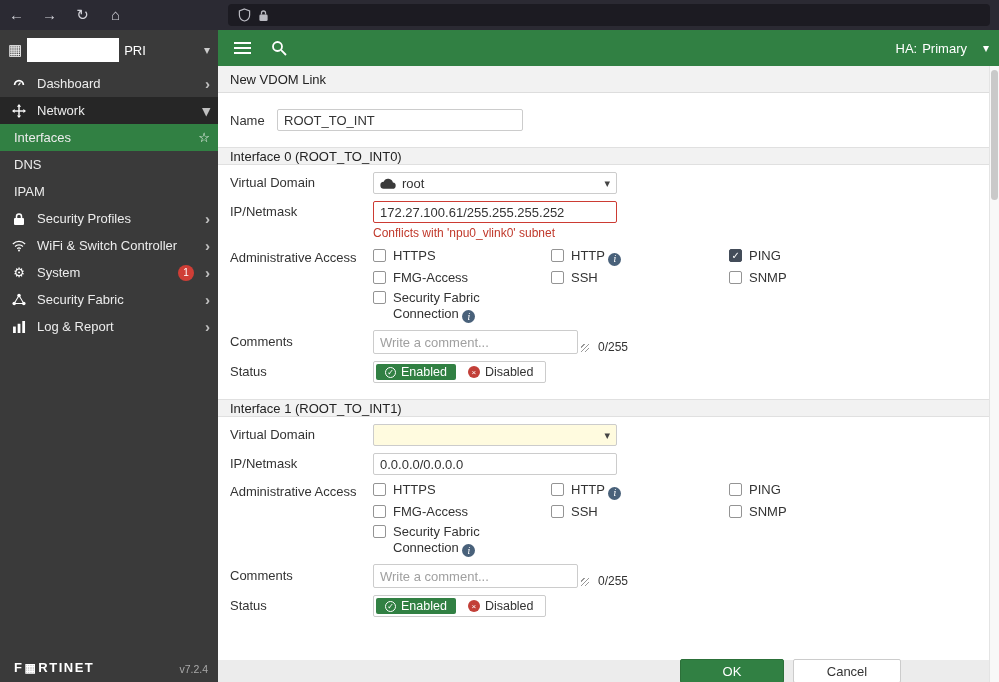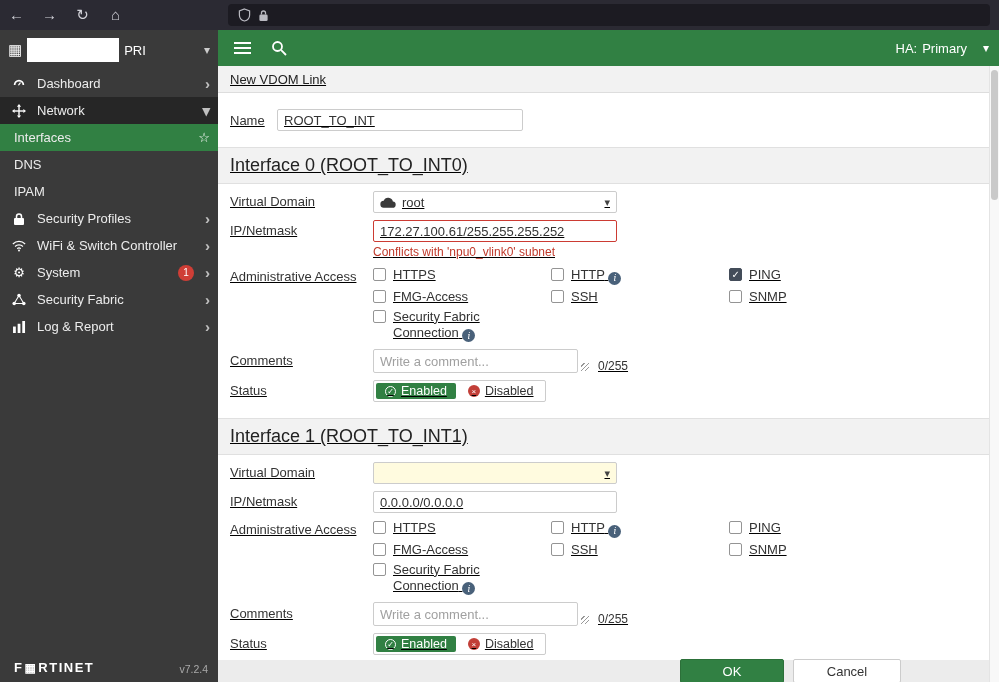--- a/index.html
+++ b/index.html
@@ -34,31 +34,31 @@
   .logo-grid { font-size:12px; margin:0 1px; }
   .ver { color:#a9a9a9; font-size:10.5px; margin-left:auto; }
   
   .topbar { position:absolute; top:30px; left:218px; right:0; height:36px; background:#318043; display:flex; align-items:center; padding:0 10px 0 16px; color:#fff; }
   .hamburger { cursor:pointer; }
   .hamburger i { display:block; width:17px; height:2px; background:#fff; margin:3px 0; }
   .search-ic { margin-left:20px; cursor:pointer; display:flex; }
   .ha { margin-left:auto; font-size:13px; display:flex; gap:5px; align-items:center; }
   .topbar-caret { margin-left:16px; font-size:12px; cursor:pointer; }
   
-  .content { position:absolute; left:218px; top:66px; right:10px; bottom:0; background:#fff; overflow:hidden;text-decoration:underline; }
+  .content { position:absolute; left:218px; top:66px; right:10px; bottom:0; background:#fff; overflow:hidden; }
   .title-bar { height:27px; background:#f2f2f2; border-bottom:1px solid #ddd; display:flex; align-items:center; padding:0 12px; font-size:13px; color:#222; }
   .form { font-size:13px; color:#333; }
   .row { display:flex; align-items:center; margin:7px 0 7px 12px; }
   .row-top { align-items:flex-start; }
   .lbl { width:143px; flex:none; line-height:20px; }
   .lbl-narrow { width:47px; flex:none; }
   .txt { width:244px; height:22px; border:1px solid #ccc; border-radius:2px; padding:0 6px; font-family:"Liberation Sans",sans-serif; font-size:13px; color:#333; }
   .name-input { width:246px; }
   .invalid { border-color:#cc3b33; }
-  .section-bar { margin-top:16px; height:37px; background:#f2f2f2; border-top:1px solid #e0e0e0; border-bottom:1px solid #e0e0e0; display:flex; align-items:center; padding-left:12px; font-size:18px; color:#222; }
+  .section-bar { margin-top:16px; height:18px; background:#f2f2f2; border-top:1px solid #e0e0e0; border-bottom:1px solid #e0e0e0; display:flex; align-items:center; padding-left:12px; font-size:13px; color:#222; }
   .select { width:244px; height:22px; border:1px solid #ccc; border-radius:2px; display:flex; align-items:center; padding:0 6px; gap:6px; background:#fff; cursor:pointer; }
   .select .caret { margin-left:auto; color:#444; font-size:11px; }
   .select.empty { background:#fffbdf; }
   .error { color:#c0392b; margin:0 0 8px 155px; font-size:12px; }
   .access-grid { display:grid; grid-template-columns:178px 178px 178px; row-gap:4px; }
   .access-item { display:flex; align-items:flex-start; gap:7px; cursor:pointer; line-height:16px; }
   .cb { width:13px; height:13px; border:1px solid #949494; border-radius:2px; background:#fff; flex:none; position:relative; margin-top:1px; cursor:pointer; }
   .cb.checked { background:#434c59; border-color:#434c59; }
   .cb.checked::after { content:"✓"; position:absolute; color:#fff; font-size:10px; left:1.5px; top:0px; line-height:12px; }
   .info { width:13px; height:13px; border-radius:50%; background:#49617a; color:#fff; font-size:9px; font-family:"DejaVu Serif",serif; font-style:italic; display:inline-flex; align-items:center; justify-content:center; vertical-align:-2px; cursor:pointer; }

